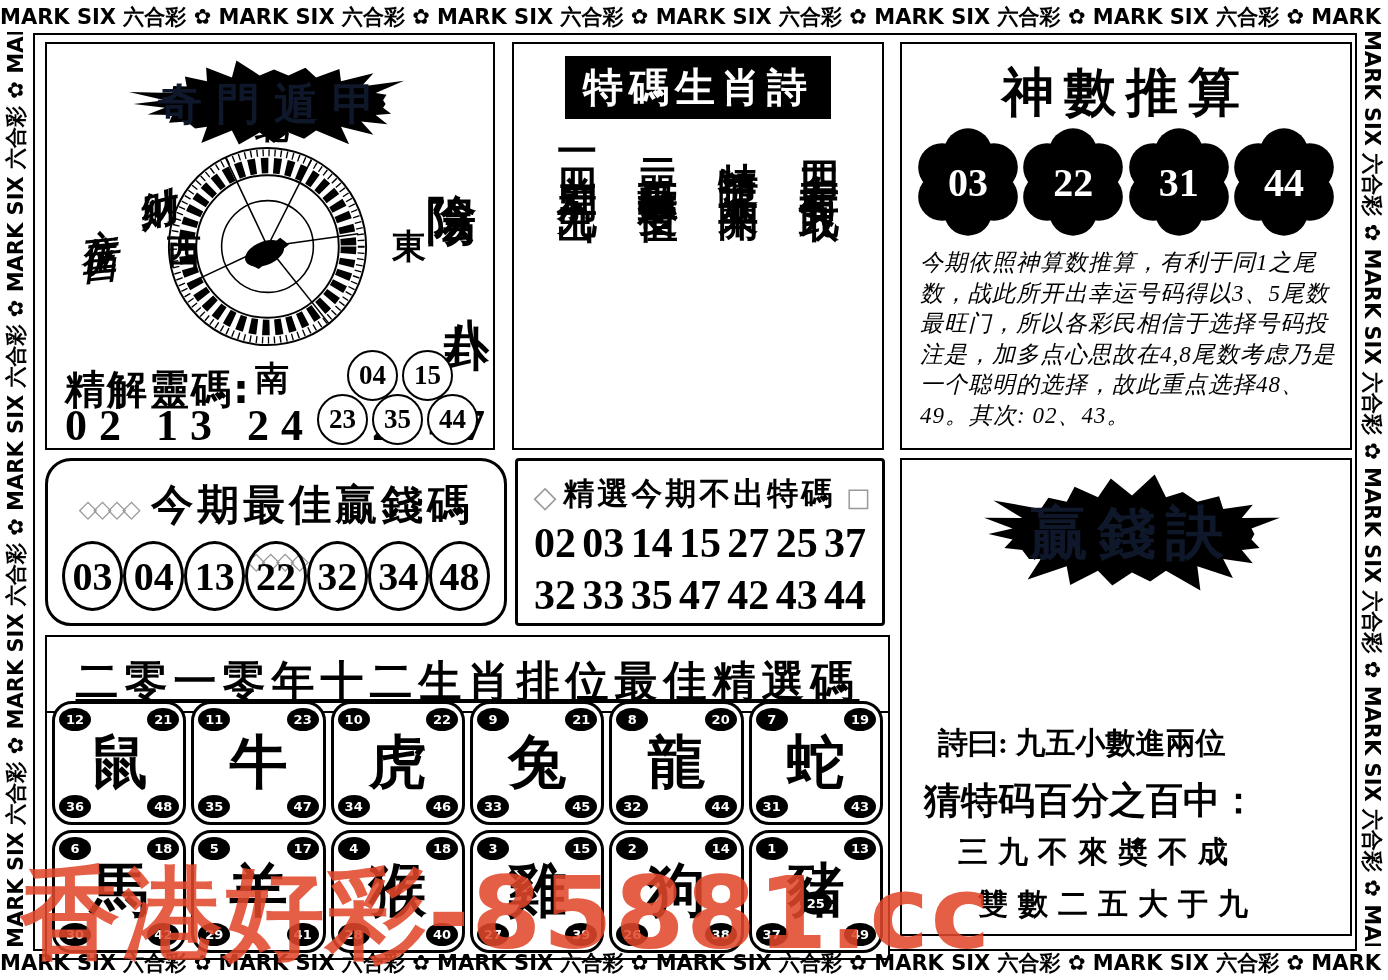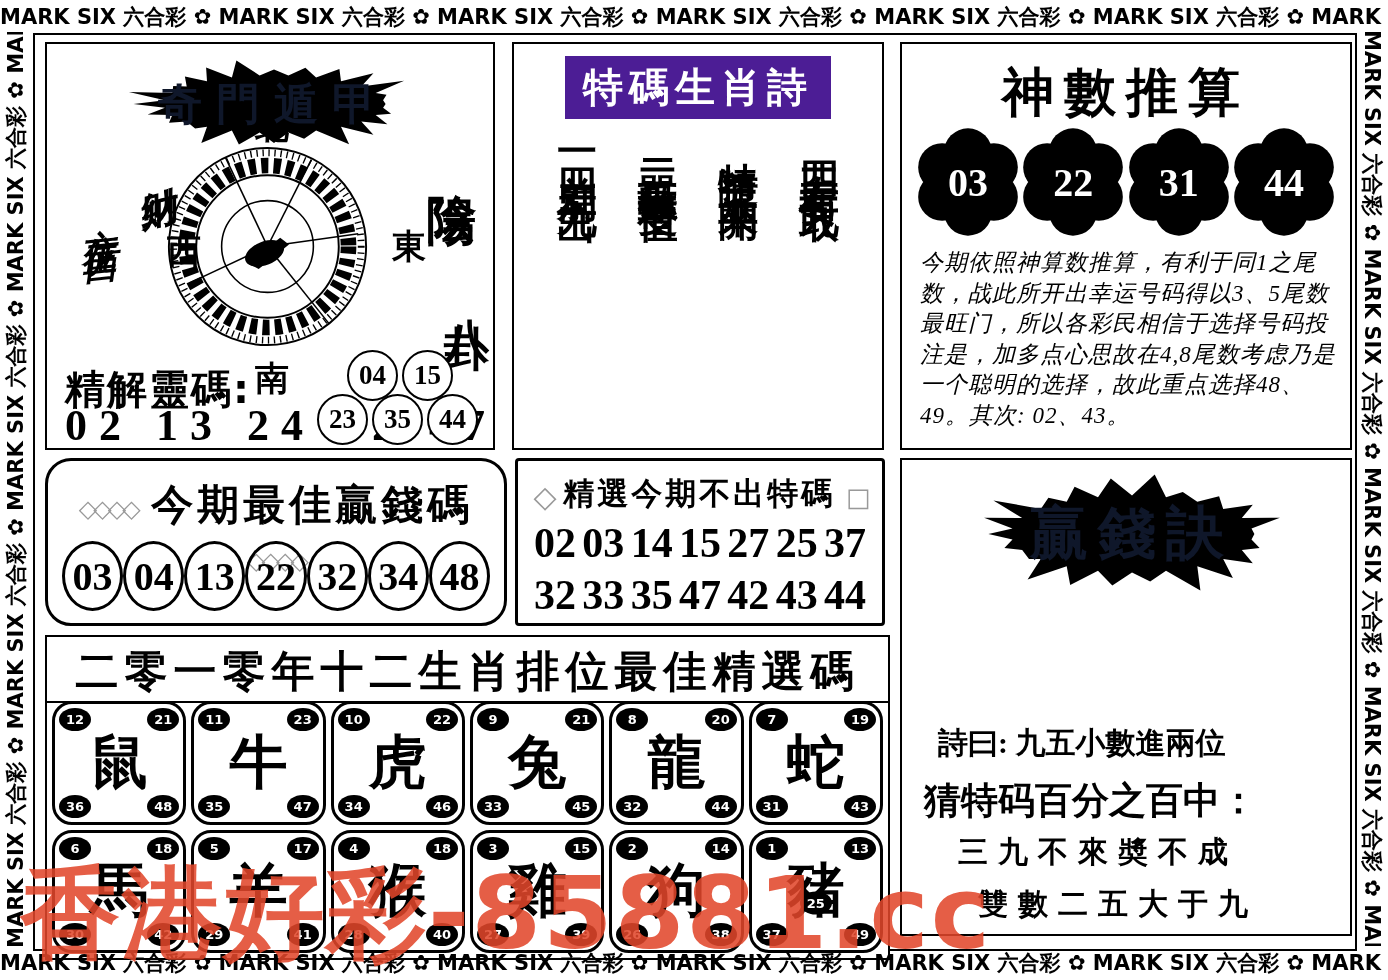--- a/index.html
+++ b/index.html
@@ -27,21 +27,21 @@
   .nacai{position:absolute;font:italic bold 38px "Liberation Serif",serif;writing-mode:vertical-rl;transform:rotate(-14deg);}
   .fangwei{position:absolute;font:italic bold 34px "Liberation Serif",serif;writing-mode:vertical-rl;letter-spacing:8px;transform:rotate(-6deg);}
   .yinyang{position:absolute;font:bold 50px "Liberation Serif",serif;writing-mode:vertical-rl;letter-spacing:6px;}
   .bagua{position:absolute;font:bold 46px "Liberation Serif",serif;writing-mode:vertical-rl;letter-spacing:6px;}
   .jingjie{position:absolute;font:900 40px "DejaVu Sans",sans-serif;letter-spacing:2px;}
   .jnums{position:absolute;font:bold 44px "Liberation Serif",serif;letter-spacing:12px;white-space:nowrap;}
   .qrow{position:absolute;display:flex;gap:4px;}
   .qcircle{width:47px;height:47px;border:2px solid #000;border-radius:50%;display:flex;
            align-items:center;justify-content:center;font:bold 27px "Liberation Serif",serif;background:#fff;}
   
-  .blackbar{position:absolute;left:50%;transform:translateX(-50%);top:12px;background:#4c1d95;color:#fff;
+  .blackbar{position:absolute;left:50%;transform:translateX(-50%);top:12px;background:#000000;color:#fff;
             font:bold 40px "Liberation Serif",serif;padding:4px 18px;letter-spacing:6px;white-space:nowrap;}
   .poem-wrap{position:absolute;left:10px;right:10px;top:86px;bottom:12px;display:flex;
              flex-direction:row-reverse;justify-content:space-evenly;}
   .poem-col{writing-mode:vertical-rl;font:bold 40px "Liberation Serif",serif;letter-spacing:7px;}
   
   .shenshu-title{position:absolute;width:100%;top:14px;text-align:center;
                  font:bold 52px "Liberation Serif",serif;letter-spacing:10px;}
   .flower-row{position:absolute;left:20px;right:20px;top:92px;display:flex;justify-content:space-between;}
   .flower{position:relative;width:92px;height:92px;}
   .flower i{display:block;}
@@ -65,23 +65,23 @@
             font:bold 31px "Liberation Serif",serif;letter-spacing:3px;}
   .ns-row{position:absolute;left:16px;right:16px;display:flex;justify-content:space-between;
           font:bold 42px "Liberation Serif",serif;}
   
   .wf-line{position:absolute;left:22px;right:14px;font:bold 30px "Liberation Serif",serif;white-space:nowrap;}
   .smallcircle{display:inline-flex;width:38px;height:38px;border:2px solid #000;border-radius:50%;
                align-items:center;justify-content:center;font:bold 23px "Liberation Serif",serif;
                vertical-align:-8px;margin:0 1px;}
   .pop{font-family:"DejaVu Sans",sans-serif;font-weight:900;}
   
-  .z-title{position:absolute;left:0;right:0;top:6px;height:58px;border-bottom:2px solid #000;
+  .z-title{position:absolute;left:0;right:0;top:16px;height:58px;border-bottom:2px solid #000;
            display:flex;align-items:center;justify-content:center;
-           font:bold 43px "Liberation Serif",serif;letter-spacing:6px;}
+           font:bold 43px "Liberation Serif",serif;letter-spacing:6px;text-decoration:underline;}
   .z-grid{position:absolute;left:5px;right:5px;top:64px;bottom:5px;display:grid;
           grid-template-columns:repeat(6,1fr);grid-template-rows:1fr 1fr;gap:5px;}
   .zcell{position:relative;border:3px solid #000;border-radius:20px;background:#fff;
          display:flex;align-items:center;justify-content:center;}
   .zglyph{font:bold 58px "Liberation Serif",serif;}
   .oval{position:absolute;width:32px;height:23px;background:#000;border-radius:50%;color:#fff;
         display:flex;align-items:center;justify-content:center;font:bold 13px "DejaVu Sans",sans-serif;}
   .tl{left:4px;top:4px;} .tr{right:4px;top:4px;} .bl{left:4px;bottom:4px;} .br{right:4px;bottom:4px;}
   .ctr{left:50%;top:60%;transform:translate(-50%,-50%);}
   

